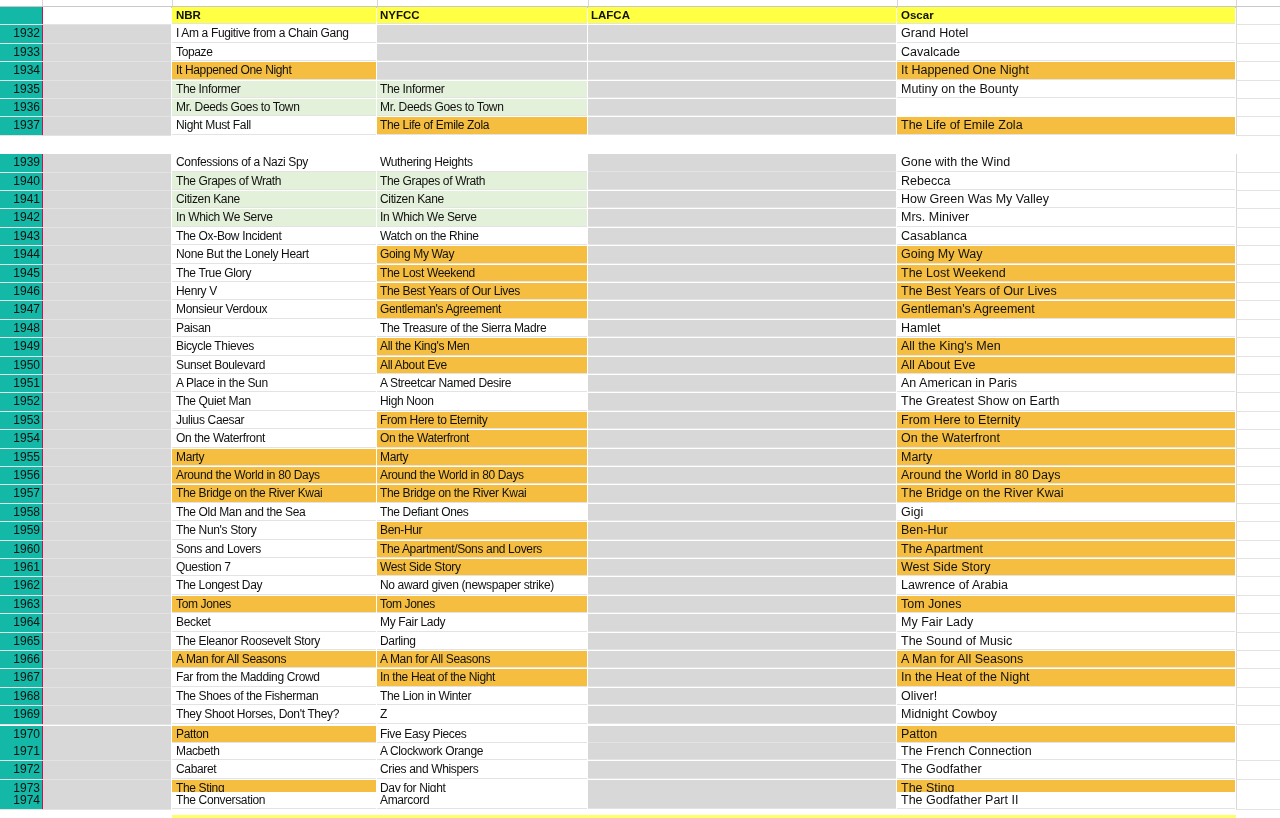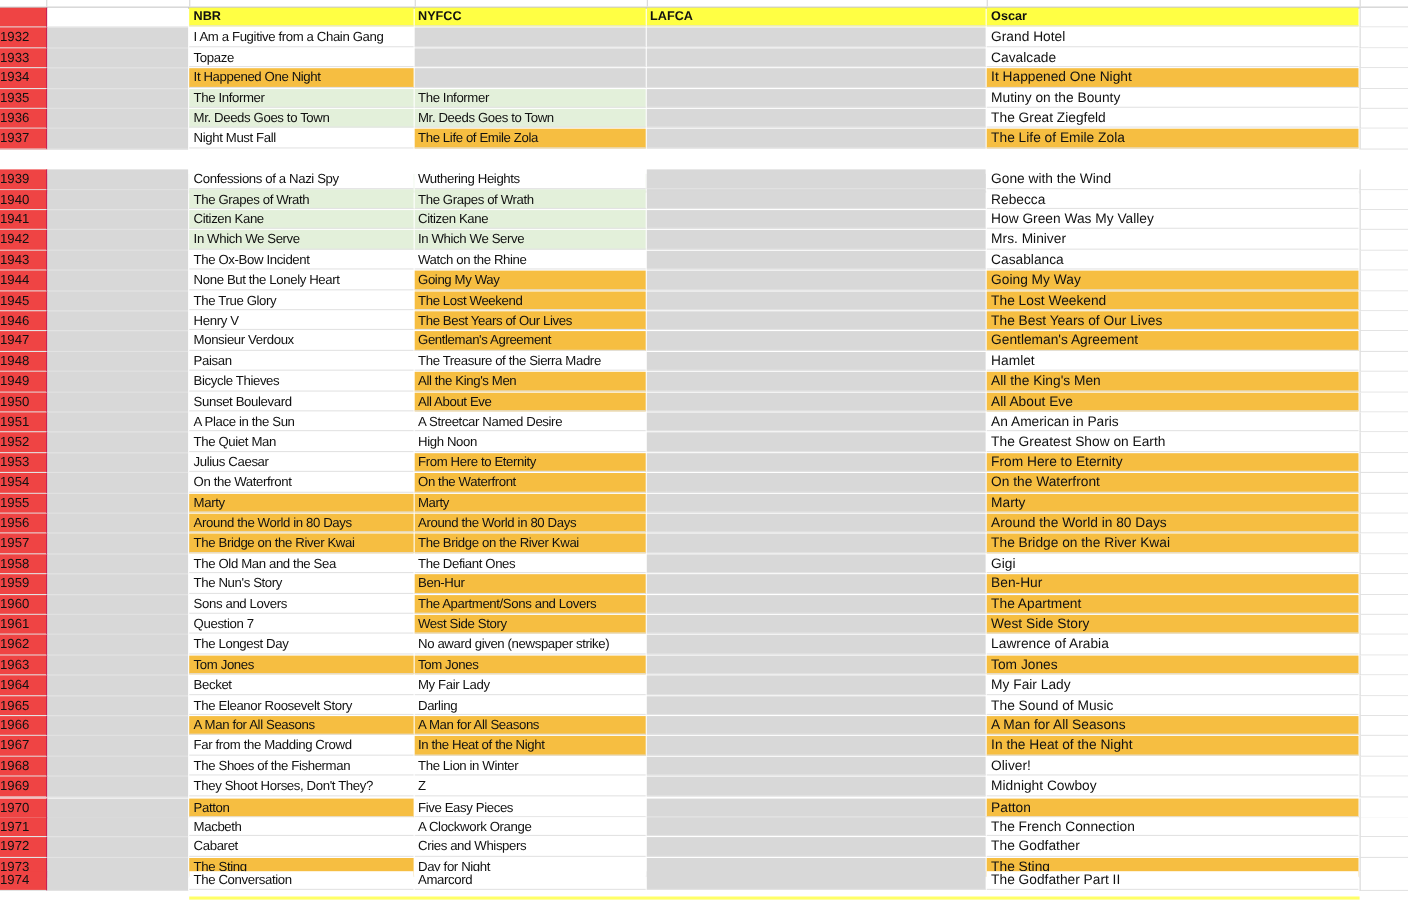--- a/index.html
+++ b/index.html
@@ -2,21 +2,21 @@
 <html><head>
 <meta charset="utf-8">
 <style>
   html,body{margin:0;padding:0;background:#ffffff;}
   body{width:1280px;height:818px;overflow:hidden;position:relative;font-family:"Liberation Sans",sans-serif;}
   .sheet{position:absolute;left:0;top:0;width:1075px;height:818px;}
   .toprow{position:absolute;left:0;top:0;width:1280px;height:6px;background:#fff;border-bottom:2px solid #c9c9c9;}
   .toprow .vl{position:absolute;top:0;width:1px;height:6px;background:#d6d6d6;}
   .row{position:absolute;left:0;width:1280px;height:18.4px;}
   .cell{position:absolute;top:0;height:17.4px;border-bottom:1px solid #e3e3e3;box-sizing:content-box;overflow:hidden;white-space:nowrap;font-size:12px;line-height:17.4px;color:#111;}
-  .rh{left:0;width:42px;text-align:left;padding-right:0;background:#ef4444;border-right:1px solid #be185d;}
+  .rh{left:0;width:42px;text-align:right;padding-right:0;background:#14b8a6;border-right:5px solid #be185d;}
   .rh span{display:inline-block;padding-right:2px;font-size:12px;}
   .cb{left:43px;width:128px;}
   .cc{left:172px;width:204px;padding-left:4px;box-sizing:border-box;height:17.4px;}
   .cd{left:377px;width:210px;padding-left:3px;box-sizing:border-box;}
   .ce{left:588px;width:308px;padding-left:3px;box-sizing:border-box;}
   .cf{left:897px;width:338px;padding-left:4px;box-sizing:border-box;font-size:12.5px;}
   .cg{left:1236px;width:44px;border-left:1px solid #d8d8d8;background:#fff;}
   .narrow{font-family:"Liberation Sans Narrow","Liberation Sans",sans-serif;letter-spacing:-0.35px;font-size:12px;}
   .w{background:#ffffff;}
   .o{background:#f6be41;}
@@ -85,21 +85,20 @@
     <div class="cell ce x"></div>
     <div class="cell cf w">Mutiny on the Bounty</div>
     <div class="cell cg"></div>
   </div>
       <div class="row" style="top: 99px;">
     <div class="cell rh"><span>1936</span></div>
     <div class="cell cb x"></div>
     <div class="cell cc narrow g">Mr. Deeds Goes to Town</div>
     <div class="cell cd narrow g">Mr. Deeds Goes to Town</div>
     <div class="cell ce x"></div>
-    <div class="cell cf w">The Great Ziegfeld</div>
     <div class="cell cg"></div>
   </div>
       <div class="row" style="top: 117.4px;">
     <div class="cell rh"><span>1937</span></div>
     <div class="cell cb x"></div>
     <div class="cell cc narrow w">Night Must Fall</div>
     <div class="cell cd narrow o">The Life of Emile Zola</div>
     <div class="cell ce x"></div>
     <div class="cell cf o">The Life of Emile Zola</div>
     <div class="cell cg"></div>

